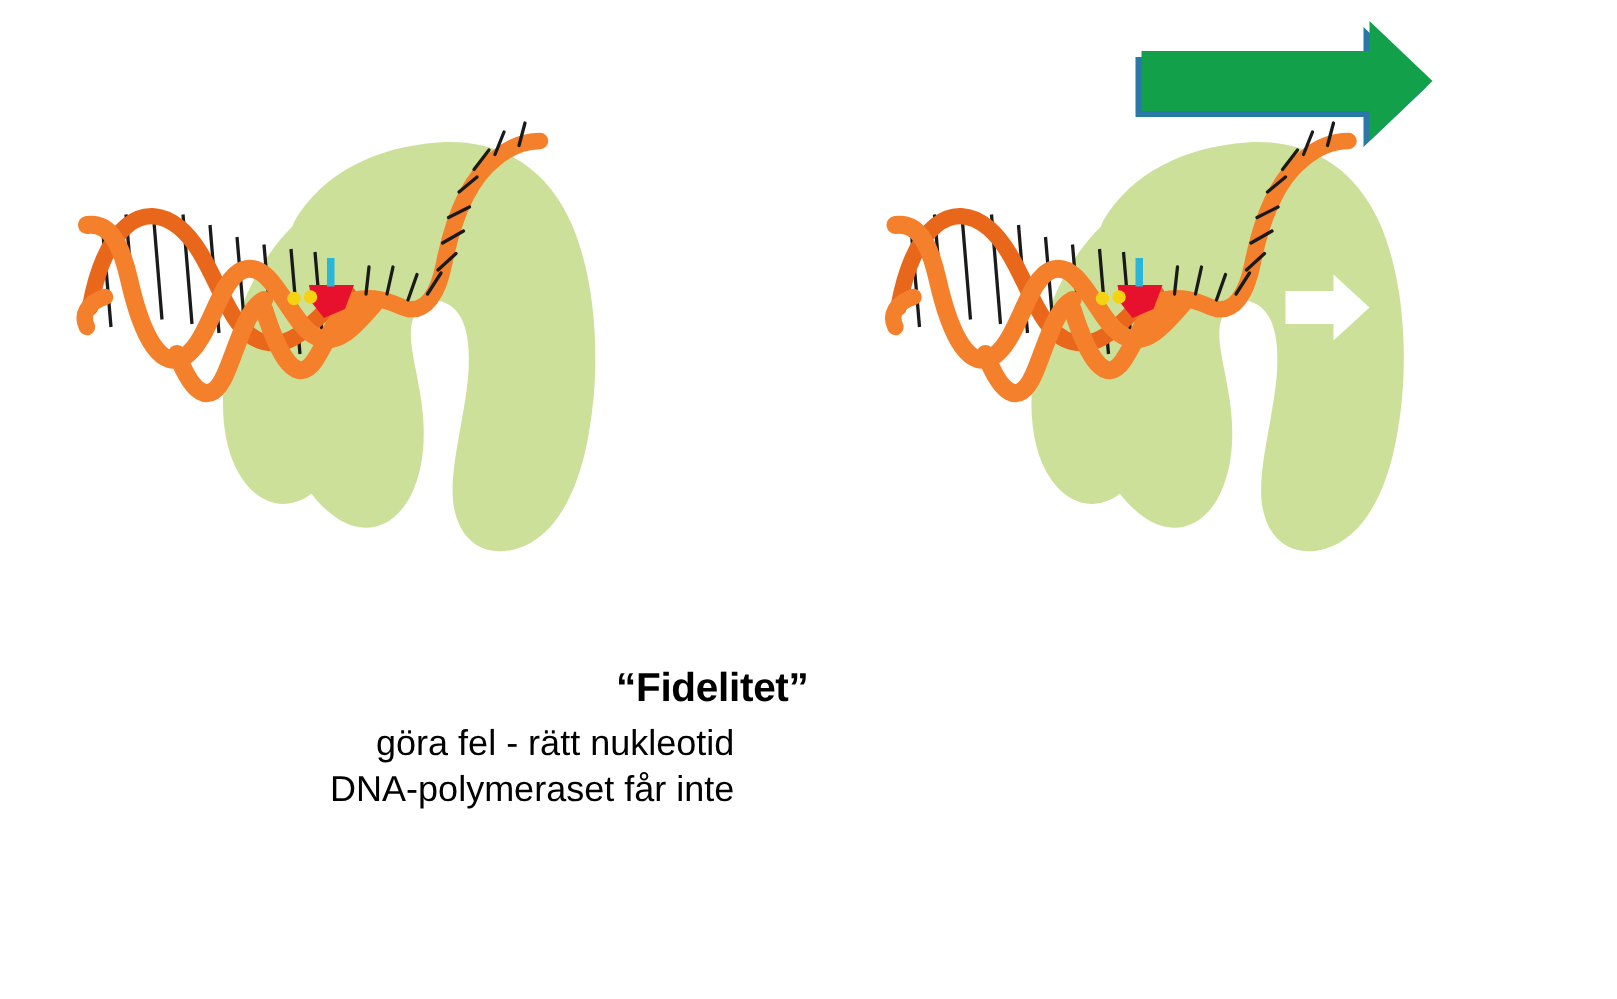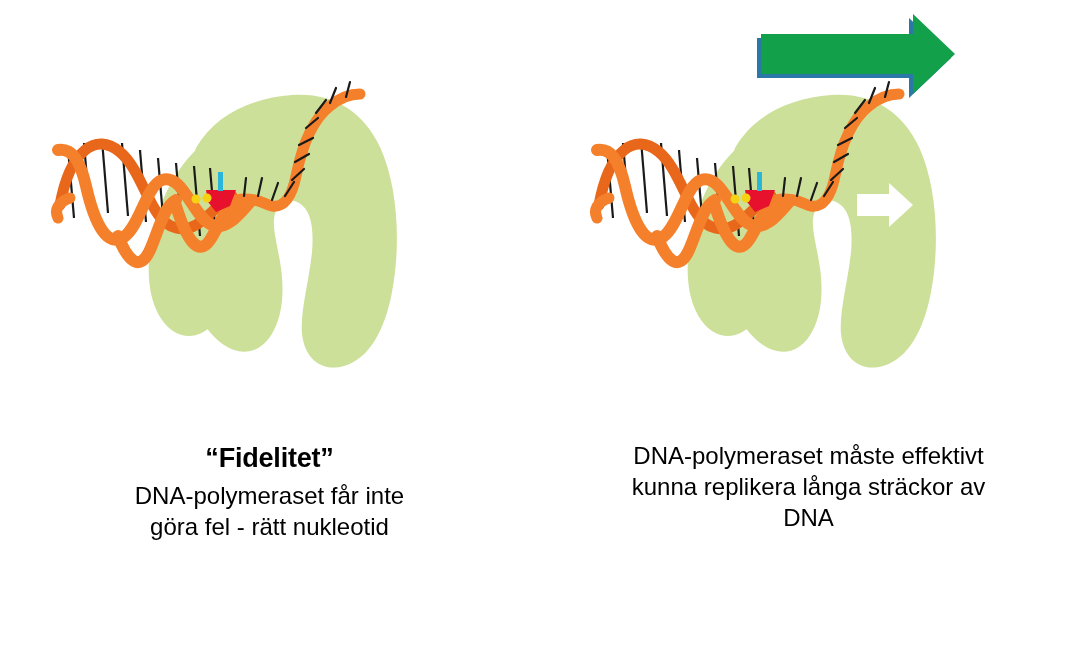--- a/index.html
+++ b/index.html
@@ -14,21 +14,21 @@
 
   .panel{position:absolute;top:0;width:539px;height:666px;}
   .panel-left{left:0;}
   .panel-right{left:539px;}
 
   .figure{position:absolute;left:0;top:0;width:539px;height:430px;}
   .figure svg{display:block;width:539px;height:430px;}
 
   .caption{
     position:absolute;left:0;width:539px;top:440px;
-    text-align:center;
+    text-align:right;
   }
   .caption-title{
     font-size:27px;
     font-weight:bold;
     line-height:36px;
     letter-spacing:-0.2px;
     color:#000000;
     margin:0 0 4px 0;
   }
   .caption-body{
@@ -143,22 +143,22 @@
             <circle cx="196" cy="199" r="4.5" fill="#f5d312"></circle>
             <circle cx="207" cy="198" r="4.5" fill="#f5d312"></circle>
           </g>
         </g>
       </svg>
     </div>
 
     <div class="caption">
       <div class="caption-title">“Fidelitet”</div>
       <div class="caption-body">
+        <span>göra fel - rätt nukleotid</span>
         <span>DNA-polymeraset får inte</span>
-        <span>göra fel - rätt nukleotid</span>
       </div>
     </div>
   </div>
 
   <div class="panel panel-right">
 
     <div class="figure">
       <svg viewBox="0 0 539 430" xmlns="http://www.w3.org/2000/svg">
 
         <g>
@@ -250,21 +250,16 @@
             <path fill="#e8112d" d="M206,190 L236,190 L230,206 L216,212 L208,202 Z"></path>
             <rect x="218" y="172" width="5" height="19" fill="#29b6d8"></rect>
             <circle cx="196" cy="199" r="4.5" fill="#f5d312"></circle>
             <circle cx="207" cy="198" r="4.5" fill="#f5d312"></circle>
           </g>
         </g>
       </svg>
     </div>
 
     <div class="caption">
-      <div class="caption-body">
-        <span>DNA-polymeraset måste effektivt</span>
-        <span>kunna replikera långa sträckor av</span>
-        <span>DNA</span>
-      </div>
     </div>
   </div>
 
 </div>
 
 </body></html>

